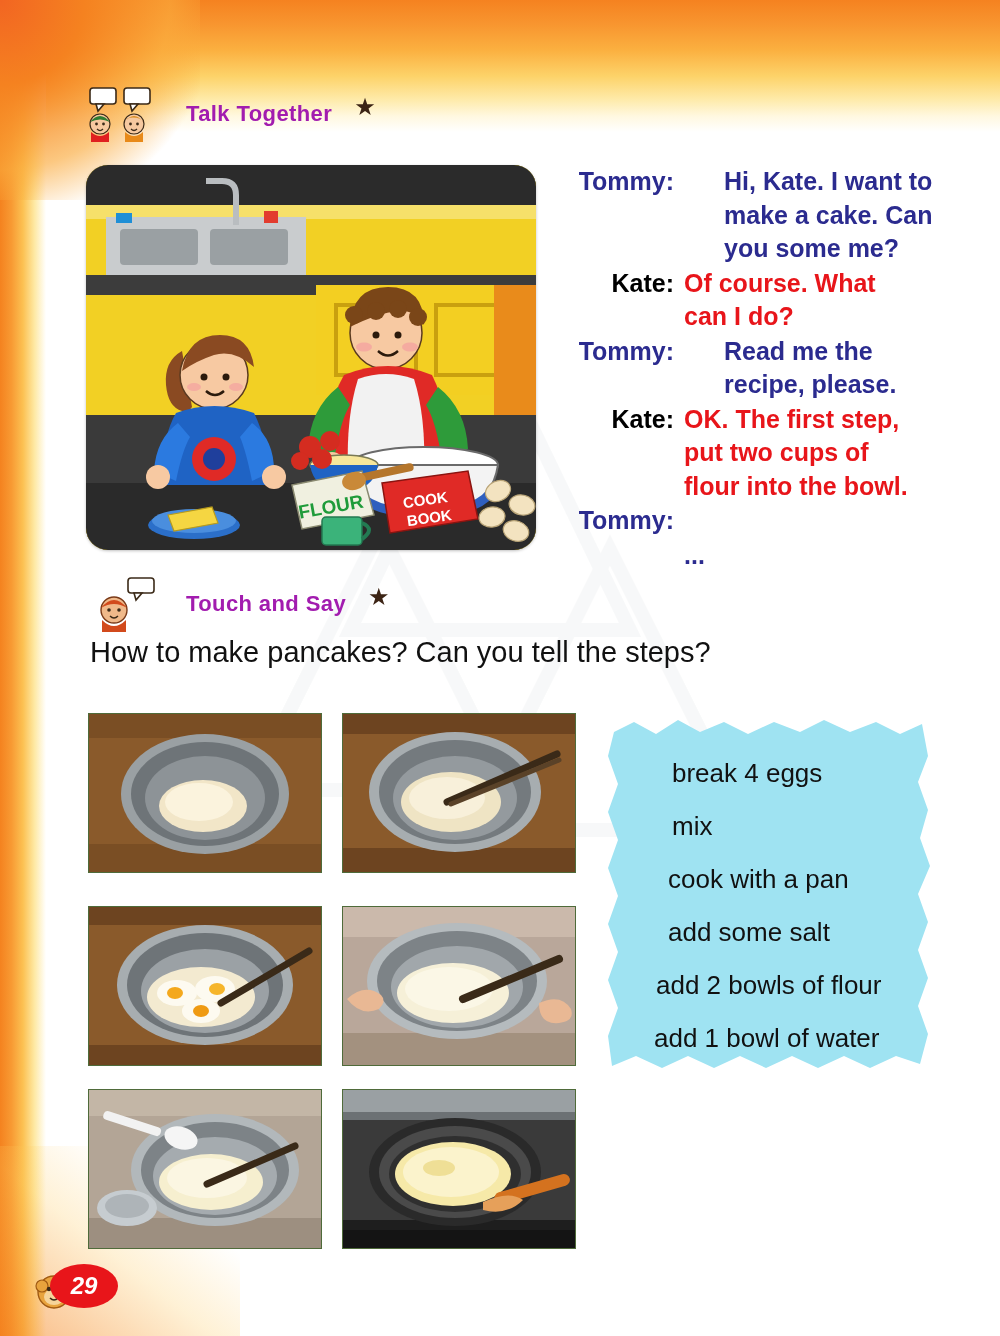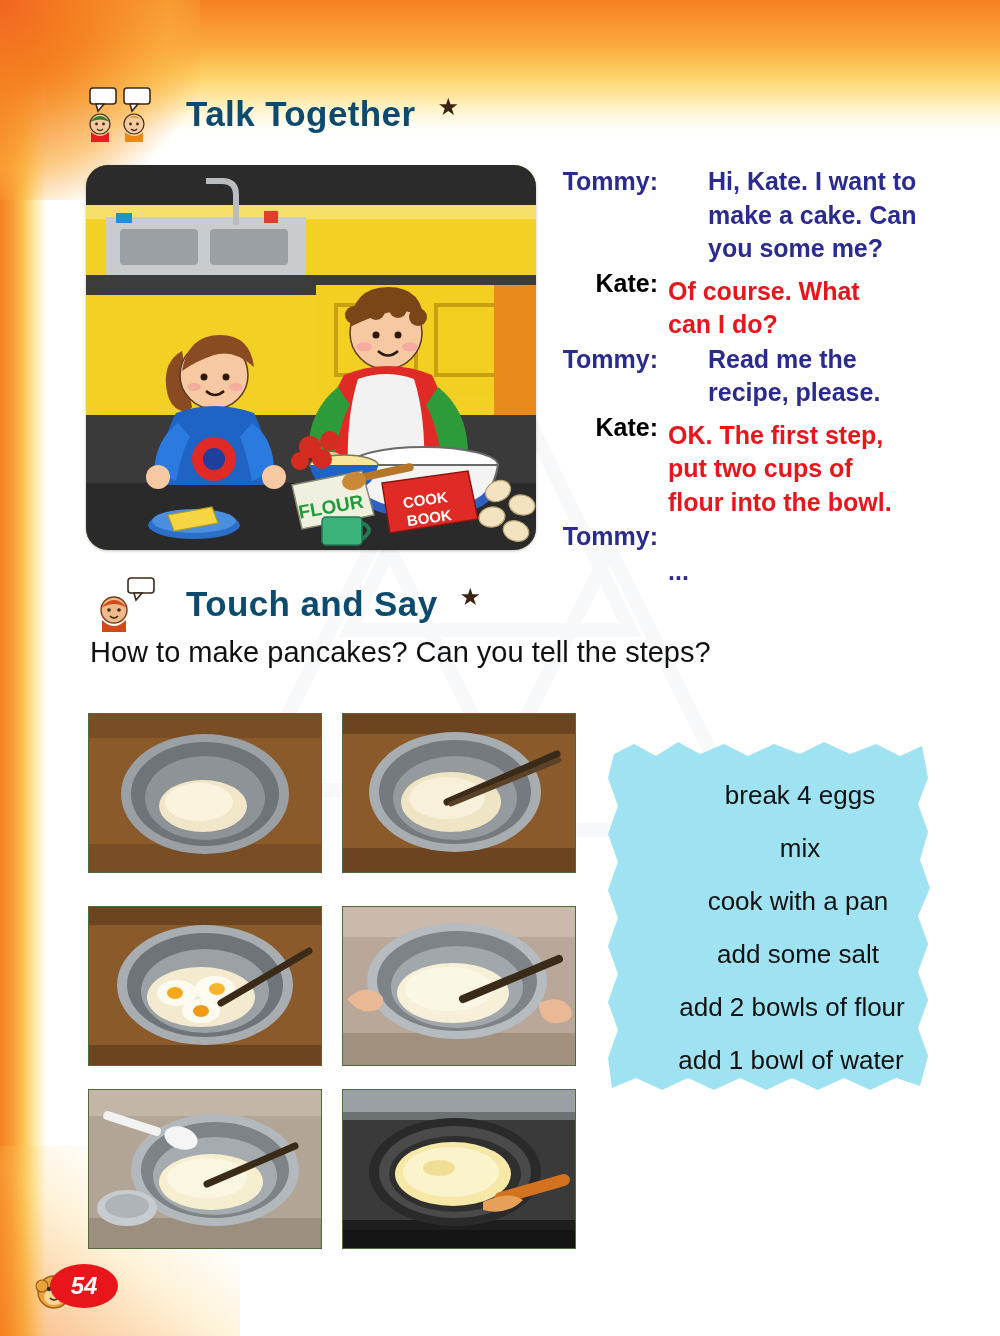--- a/index.html
+++ b/index.html
@@ -56,58 +56,58 @@
   }
 
   
   .section-head {
     position: absolute;
     display: flex;
     align-items: center;
     gap: 14px;
   }
   .section-title {
-    font-size: 35px;
+    font-size: 22px;
     font-weight: bold;
-    color: #0c4a6e;
+    color: #a21caf;
     letter-spacing: 0.4px;
     white-space: nowrap;
     text-align: center;
   }
   .star {
     color: #3c2415;
     font-size: 24px;
     line-height: 1;
     margin-left: 8px;
     margin-bottom: 14px;
   }
   .head-icons { position: relative; width: 86px; height: 56px; }
 
   
   .dialogue {
     position: absolute;
-    left: 548px;
+    left: 564px;
     top: 165px;
     width: 400px;
     font-size: 25px;
     line-height: 1.34;
     font-weight: bold;
   }
   .dia-row { display: flex; margin-bottom: 1px; }
   .dia-speaker {
     width: 110px;
     text-align: right;
     padding-right: 10px;
     flex: none;
   }
   .dia-text { flex: 1; }
   .spk-tommy { color: #2b2b8f; }
   .spk-kate  { color: #000000; }
   .txt-tommy { color: #2b2b8f; margin-left: 40px; }
-  .txt-kate  { color: #e8151a; margin-top: 8px; }
+  .txt-kate  { color: #e8151a; }
   .dia-ellipsis {
     color: #2b2b8f;
     padding-left: 120px;
     font-weight: bold;
   }
 
   
   .illustration {
     position: absolute;
     left: 86px;
@@ -143,24 +143,23 @@
   .p2 { left: 342px; top: 713px; }
   .p3 { left: 88px;  top: 906px; }
   .p4 { left: 342px; top: 906px; }
   .p5 { left: 88px;  top: 1089px; }
   .p6 { left: 342px; top: 1089px; }
 
   
   .wordbank {
     position: absolute;
     left: 604px;
-    top: 738px;
+    top: 716px;
     width: 330px;
     height: 362px;
-    text-align: center;
   }
   .wordbank-bg { position: absolute; inset: 0; }
   .wordbank-list {
     position: absolute;
     left: 34px;
     top: 42px;
     width: 290px;
   }
   .word-item {
     font-size: 26px;
@@ -561,16 +560,16 @@
     <svg viewBox="0 0 86 52" width="86" height="52" style="position:absolute;left:0;top:0;">
       <circle cx="22" cy="30" r="16" fill="#e8a33d" stroke="#a05a12" stroke-width="1.4"></circle>
       <circle cx="10" cy="24" r="6" fill="#e8a33d" stroke="#a05a12" stroke-width="1.2"></circle>
       <circle cx="34" cy="24" r="6" fill="#e8a33d" stroke="#a05a12" stroke-width="1.2"></circle>
       <ellipse cx="22" cy="35" rx="10" ry="8" fill="#f6d49a"></ellipse>
       <circle cx="17" cy="27" r="2.2" fill="#3b2a18"></circle>
       <circle cx="27" cy="27" r="2.2" fill="#3b2a18"></circle>
       <path d="M18 36 q4 4 8 0" fill="none" stroke="#3b2a18" stroke-width="1.6"></path>
     </svg>
     <div class="pn-oval"></div>
-    <div class="pn-text">54</div>
+    <div class="pn-text">29</div>
   </div>
 
 </div>
 
 </body></html>

